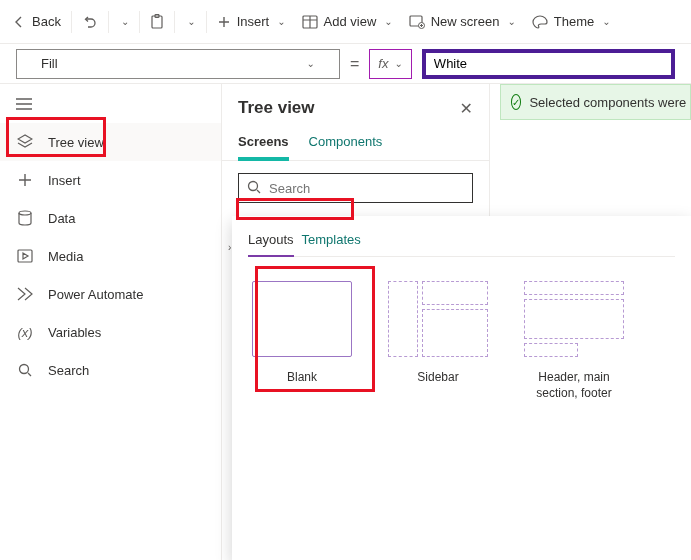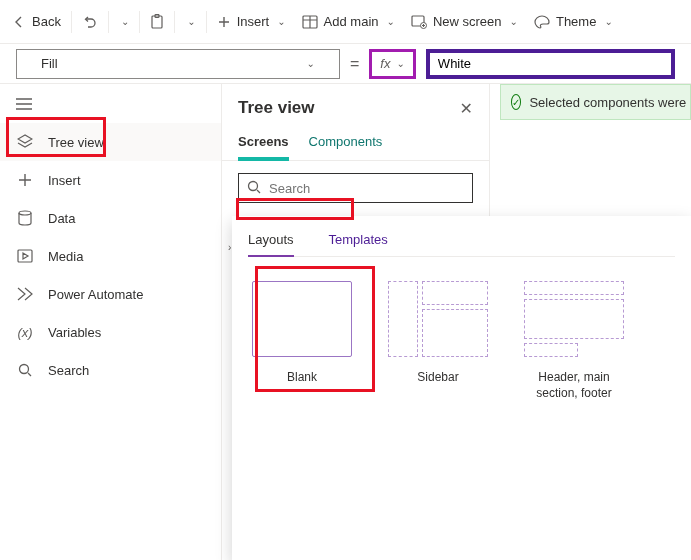--- a/index.html
+++ b/index.html
@@ -57,21 +57,21 @@
     border: 1px solid #8a8886;
     display: flex;
     align-items: center;
     justify-content: space-between;
     padding: 0 24px;
     font-size: 13px;
   }
   .eq { font-size: 16px; color: #605e5c; }
   .fx-box {
     height: 30px;
-    border: 3px solid #a21caf;
+    border: 1px solid #a21caf;
     display: flex;
     align-items: center;
     padding: 0 8px;
     gap: 4px;
     color: #605e5c;
   }
   .fx-input {
     flex: 1;
     height: 30px;
     border: 4px solid #4c1d95;
@@ -200,27 +200,27 @@
     left: 232px;
     width: 459px;
     height: 344px;
     background: #fff;
     box-shadow: 0 6px 16px rgba(0,0,0,0.18);
     z-index: 40;
     padding: 12px 16px;
   }
   .fly-tabs {
     display: flex;
-    gap: 35px;
+    gap: 8px;
     border-bottom: 1px solid #edebe9;
   }
   .fly-tab {
     padding: 4px 0 8px;
     cursor: pointer;
-    color: #4c1d95;
+    color: #0f766e;
   }
   .fly-tab.active {
     color: #323130;
     border-bottom: 2px solid #7b3ba7;
     margin-bottom: -1px;
   }
   .fly-grid {
     display: flex;
     gap: 28px;
     padding-top: 24px;
@@ -371,21 +371,21 @@
     <span class="lbl">Insert</span>
     <span class="chev">⌄</span>
   </div>
   <div class="cmd-item">
     <span class="icon">
       <svg width="16" height="14" viewBox="0 0 16 14">
           <rect x="1" y="1" width="14" height="12" rx="1" fill="none" stroke="#605e5c" stroke-width="1.2"></rect>
           <path d="M1 5h14M8 1v12" stroke="#605e5c" stroke-width="1.2"></path>
         </svg>
     </span>
-    <span class="lbl">Add main</span>
+    <span class="lbl">Add view</span>
     <span class="chev">⌄</span>
   </div>
   <div class="cmd-item">
     <span class="icon">
       <svg width="16" height="14" viewBox="0 0 16 14">
           <rect x="1" y="1" width="12" height="10" rx="1" fill="none" stroke="#605e5c" stroke-width="1.2"></rect>
           <circle cx="12.5" cy="10.5" r="3" fill="#fff" stroke="#605e5c" stroke-width="1"></circle>
           <path d="M12.5 9v3M11 10.5h3" stroke="#605e5c" stroke-width="1"></path>
         </svg>
     </span>

